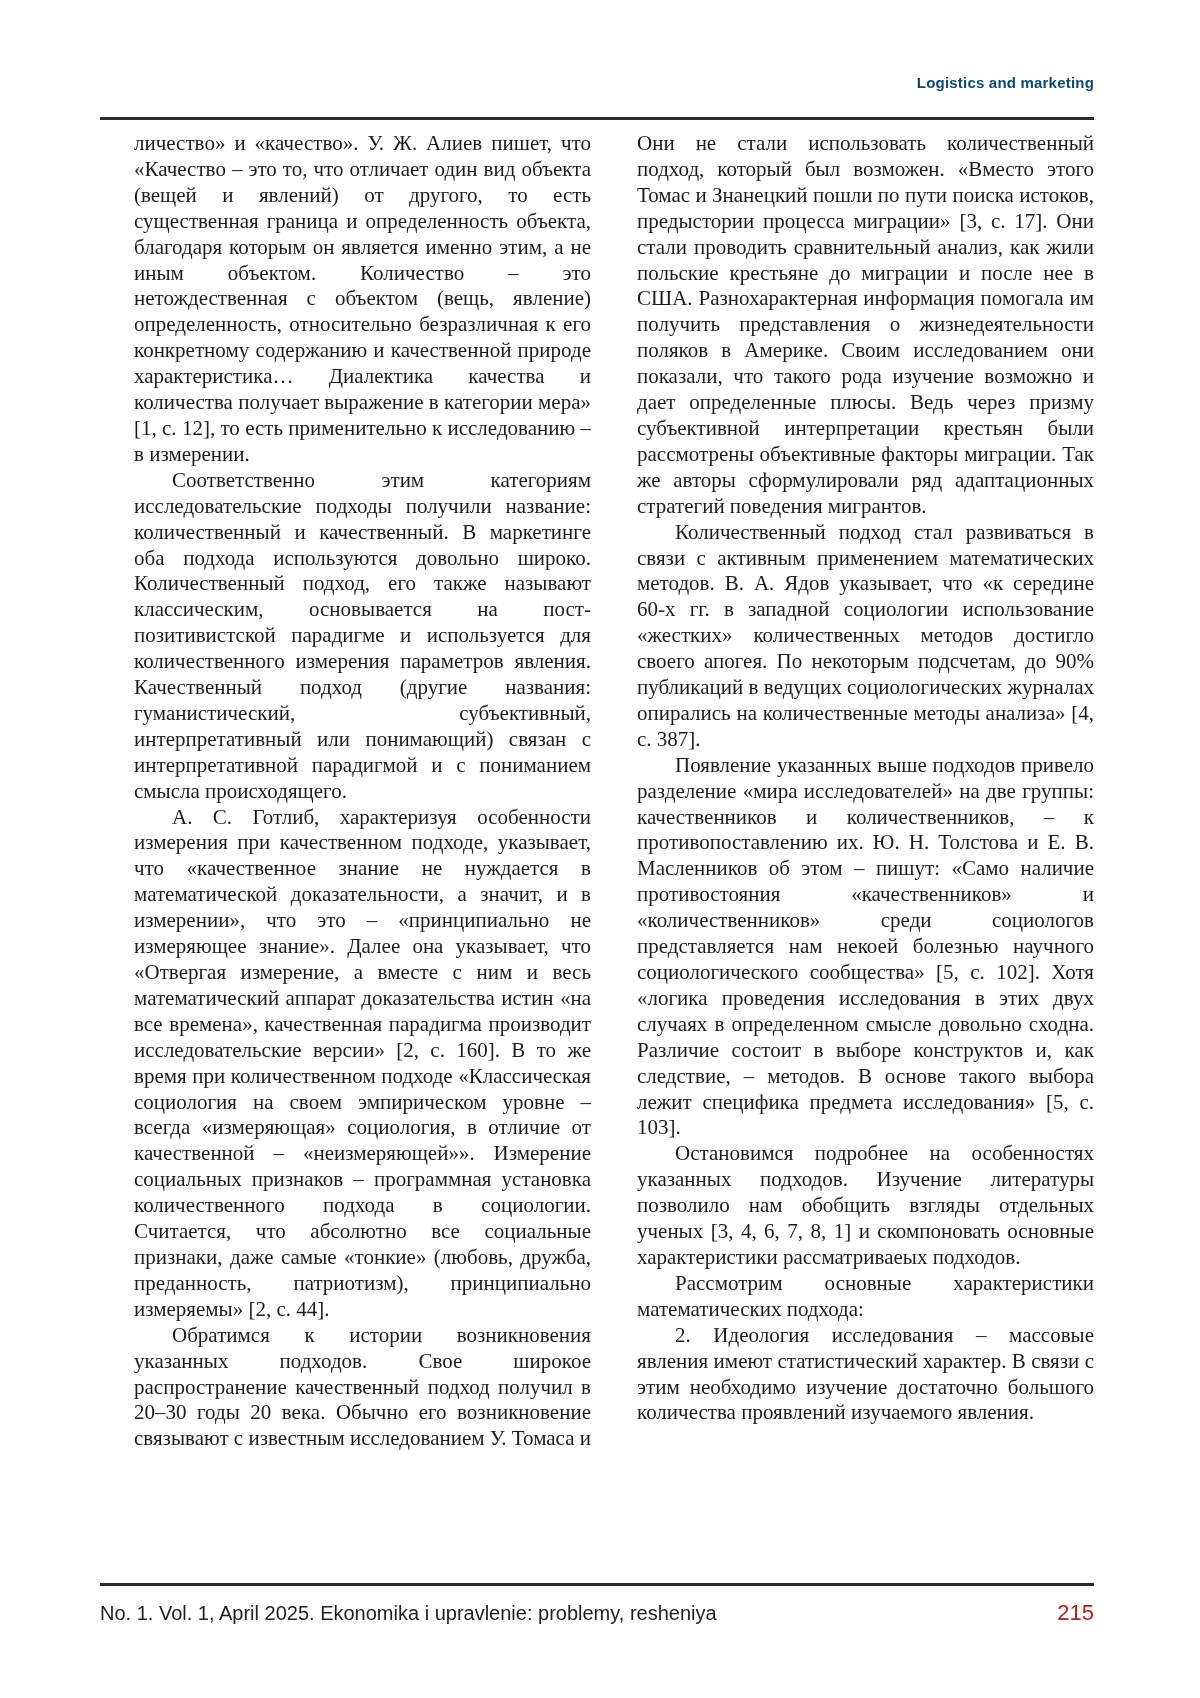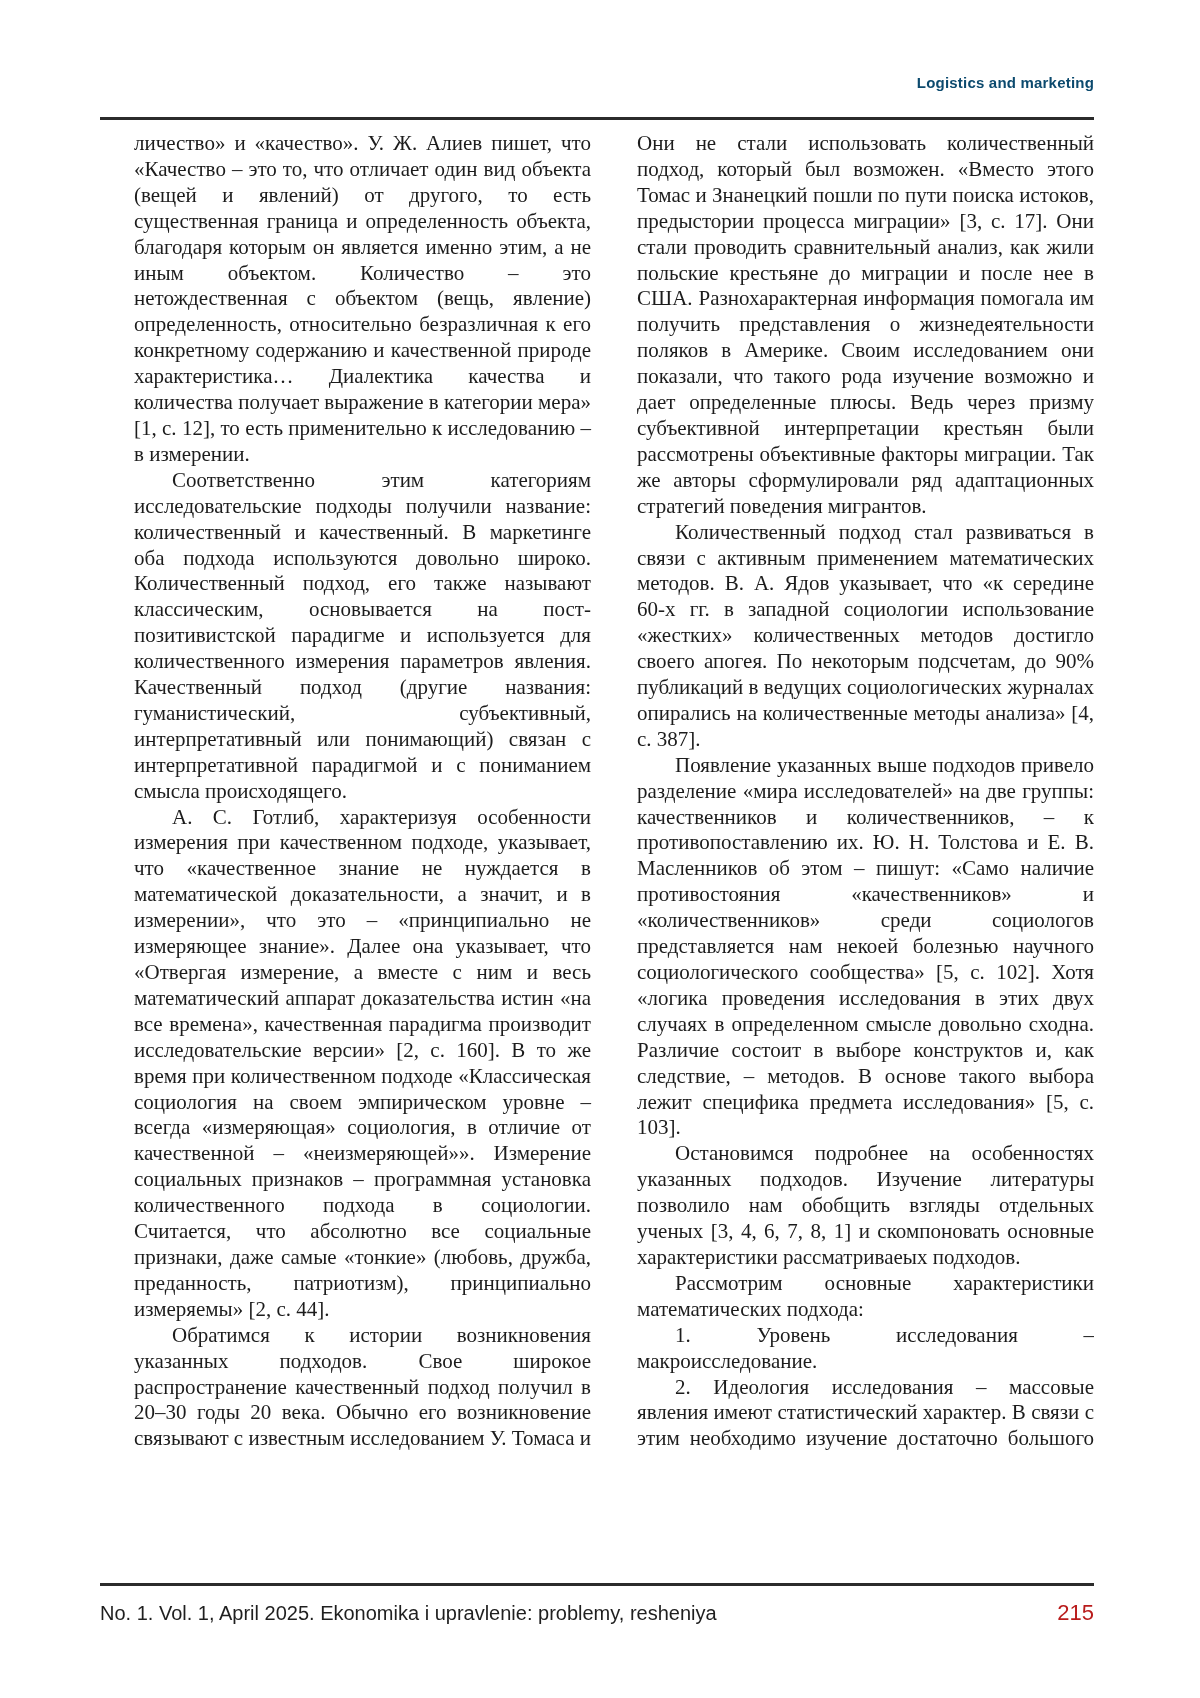--- a/index.html
+++ b/index.html
@@ -90,21 +90,20 @@
       <p class="indent">Соответственно этим категориям исследовательские подходы получили название: количественный и качественный. В маркетинге оба подхода используются довольно широко. Количественный подход, его также называют классическим, основывается на пост-позитивистской парадигме и используется для количественного измерения параметров явления. Качественный подход (другие названия: гуманистический, субъективный, интерпретативный или понимающий) связан с интерпретативной парадигмой и с пониманием смысла происходящего.</p>
       <p class="indent">А. С. Готлиб, характеризуя особенности измерения при качественном подходе, указывает, что «качественное знание не нуждается в математической доказательности, а значит, и в измерении», что это – «принципиально не измеряющее знание». Далее она указывает, что «Отвергая измерение, а вместе с ним и весь математический аппарат доказательства истин «на все времена», качественная парадигма производит исследовательские версии» [2, с. 160]. В то же время при количественном подходе «Классическая социология на своем эмпирическом уровне – всегда «измеряющая» социология, в отличие от качественной – «неизмеряющей»». Измерение социальных признаков – программная установка количественного подхода в социологии. Считается, что абсолютно все социальные признаки, даже самые «тонкие» (любовь, дружба, преданность, патриотизм), принципиально измеряемы» [2, с. 44].</p>
       <p class="indent">Обратимся к истории возникновения указанных подходов. Свое широкое распространение качественный подход получил в 20–30 годы 20 века. Обычно его возникновение связывают с известным исследованием У. Томаса и Ф. Знанецки. Авторы изучали массовую миграцию поляков и первыми использовали качественный анализ текстов (писем, дневников, газет, архивы и т. д.).</p>
     </section>
     <section class="col">
       <p>Они не стали использовать количественный подход, который был возможен. «Вместо этого Томас и Знанецкий пошли по пути поиска истоков, предыстории процесса миграции» [3, с. 17]. Они стали проводить сравнительный анализ, как жили польские крестьяне до миграции и после нее в США. Разнохарактерная информация помогала им получить представления о жизнедеятельности поляков в Америке. Своим исследованием они показали, что такого рода изучение возможно и дает определенные плюсы. Ведь через призму субъективной интерпретации крестьян были рассмотрены объективные факторы миграции. Так же авторы сформулировали ряд адаптационных стратегий поведения мигрантов.</p>
       <p class="indent">Количественный подход стал развиваться в связи с активным применением математических методов. В. А. Ядов указывает, что «к середине 60-х гг. в западной социологии использование «жестких» количественных методов достигло своего апогея. По некоторым подсчетам, до 90% публикаций в ведущих социологических журналах опирались на количественные методы анализа» [4, с. 387].</p>
       <p class="indent">Появление указанных выше подходов привело разделение «мира исследователей» на две группы: качественников и количественников, – к противопоставлению их. Ю. Н. Толстова и Е. В. Масленников об этом – пишут: «Само наличие противостояния «качественников» и «количественников» среди социологов представляется нам некоей болезнью научного социологического сообщества» [5, с. 102]. Хотя «логика проведения исследования в этих двух случаях в определенном смысле довольно сходна. Различие состоит в выборе конструктов и, как следствие, – методов. В основе такого выбора лежит специфика предмета исследования» [5, с. 103].</p>
       <p class="indent">Остановимся подробнее на особенностях указанных подходов. Изучение литературы позволило нам обобщить взгляды отдельных ученых [3, 4, 6, 7, 8, 1] и скомпоновать основные характеристики рассматриваеых подходов.</p>
       <p class="indent">Рассмотрим основные характеристики математических подхода:</p>
-      <p class="indent">1.  Уровень исследования – макроисследование.</p>
       <p class="indent">2.  Идеология исследования – массовые явления имеют статистический характер. В связи с этим необходимо изучение достаточно большого количества проявлений изучаемого явления.</p>
     </section>
   </main>
 
   <div class="rule footer-rule"></div>
 
   <div class="footer-row">
     <span>No. 1. Vol. 1, April 2025. Ekonomika i upravlenie: problemy, resheniya</span>
     <span class="page-number">215</span>
   </div>

